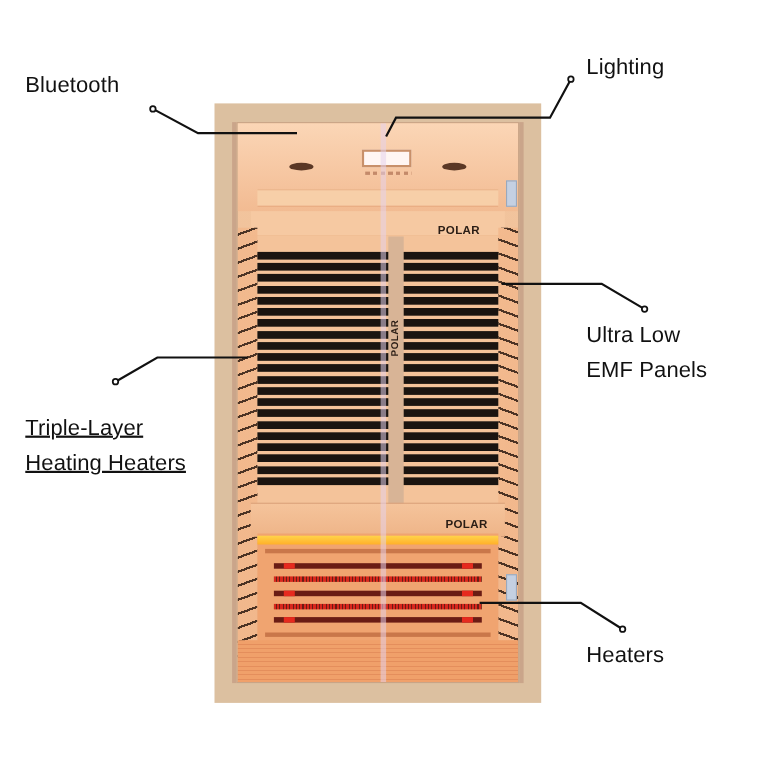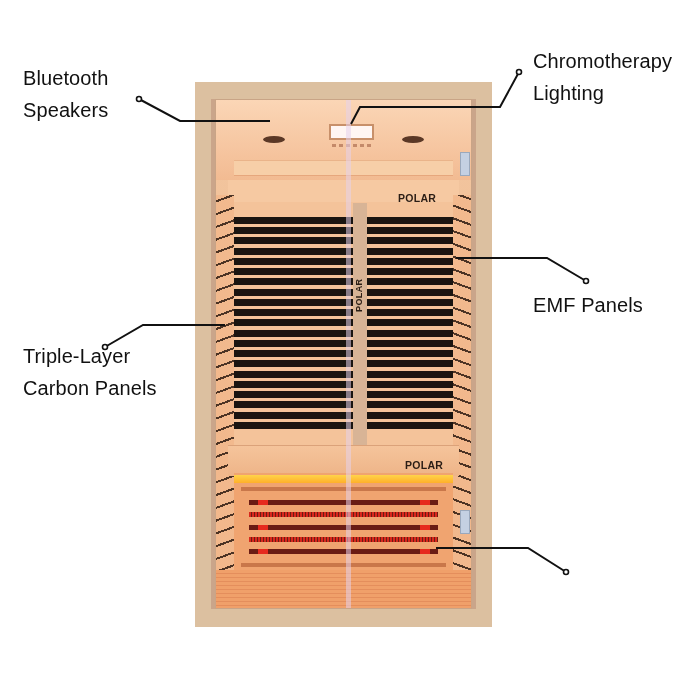--- a/index.html
+++ b/index.html
@@ -4,21 +4,21 @@
 <style>
   html, body { margin: 0; padding: 0; background: #ffffff; }
   body { width: 700px; height: 700px; position: relative; overflow: hidden; font-family: "Liberation Sans", sans-serif; }
 
   .label { position: absolute; color: #111111; font-size: 20px; line-height: 31.5px; font-weight: 400; letter-spacing: 0.1px; }
   .label span { display: block; white-space: nowrap; }
 
   .callouts { position: absolute; left: 0; top: 0; width: 700px; height: 700px; pointer-events: none; z-index: 5; }
 
   
-  .sauna { position: absolute; left: 195px; top: 82px; width: 297px; height: 545px; background: #dcc0a0; }
+  .sauna { position: absolute; left: 195px; top: 94px; width: 297px; height: 545px; background: #dcc0a0; }
   .sauna .inner { position: absolute; left: 20px; top: 17px; width: 257px; height: 510px; background: linear-gradient(#f3c7a0, #eab28a); overflow: hidden; border: 1px solid #c9a486; box-sizing: border-box; }
 
   .ceiling { position: absolute; left: 0; top: 0; width: 100%; height: 80px; background: linear-gradient(#fbd6b6, #f5c39d 70%, #f2bb92); }
   .ceiling-band { position: absolute; left: 18px; right: 18px; top: 60px; height: 14px; background: #f7cfa8; border-top: 1px solid #eab48a; border-bottom: 1px solid #e6a77d; }
   .ceiling-band2 { position: absolute; left: 12px; right: 12px; top: 80px; height: 22px; background: #f6c9a2; border-bottom: 1px solid #e7ad84; }
   .speaker { position: absolute; top: 36px; width: 22px; height: 7px; background: #5b3826; border-radius: 50%; }
   .light-panel { position: absolute; left: 113px; top: 24px; width: 45px; height: 16px; background: #fff6f3; border: 2px solid #c8906a; box-sizing: border-box; }
   .light-dots { position: absolute; left: 116px; top: 44px; width: 42px; height: 3px; background: repeating-linear-gradient(90deg, #c48a6a 0 4px, transparent 4px 7px); }
 
   .back-wall { position: absolute; left: 12px; right: 12px; top: 102px; height: 250px; background: #f4c39a; }
@@ -44,38 +44,38 @@
   .glass-line { position: absolute; left: 130px; top: 0; width: 5px; height: 100%; background: rgba(230,210,235,0.55); }
 
   .hinge { position: absolute; width: 8px; height: 22px; background: #c4d0e2; border: 1px solid #9aa8bc; }
   .side-strip { position: absolute; top: 17px; width: 4px; height: 510px; background: #caa58a; }
 </style>
 </head>
 <body>
 
 <div class="label" style="left:23px; top:31px;margin-top:32px;">
   <span>Bluetooth</span>
-  <span>Speakers</span>
 </div>
 
 <div class="label" style="left:533px; top:46px;">
-  <span>Chromotherapy</span>
   <span>Lighting</span>
 </div>
 
 <div class="label" style="left:533px; top:290px;">
+  <span>Ultra Low</span>
   <span>EMF Panels</span>
 </div>
 
-<div class="label" style="left:23px; top:341px;">
+<div class="label" style="left:23px; top:374px;text-decoration:underline;">
   <span>Triple-Layer</span>
-  <span>Carbon Panels</span>
+  <span>Heating Heaters</span>
 </div>
 
 <div class="label" style="left:533px; top:581px;">
+  <span>Heaters</span>
 </div>
 
 <div class="sauna">
   <div class="side-strip" style="left:16px;"></div>
   <div class="side-strip" style="right:16px;"></div>
 
   <div class="inner">
     <div class="ceiling">
       <div class="speaker" style="left:47px;"></div>
       <div class="speaker" style="left:186px;"></div>

